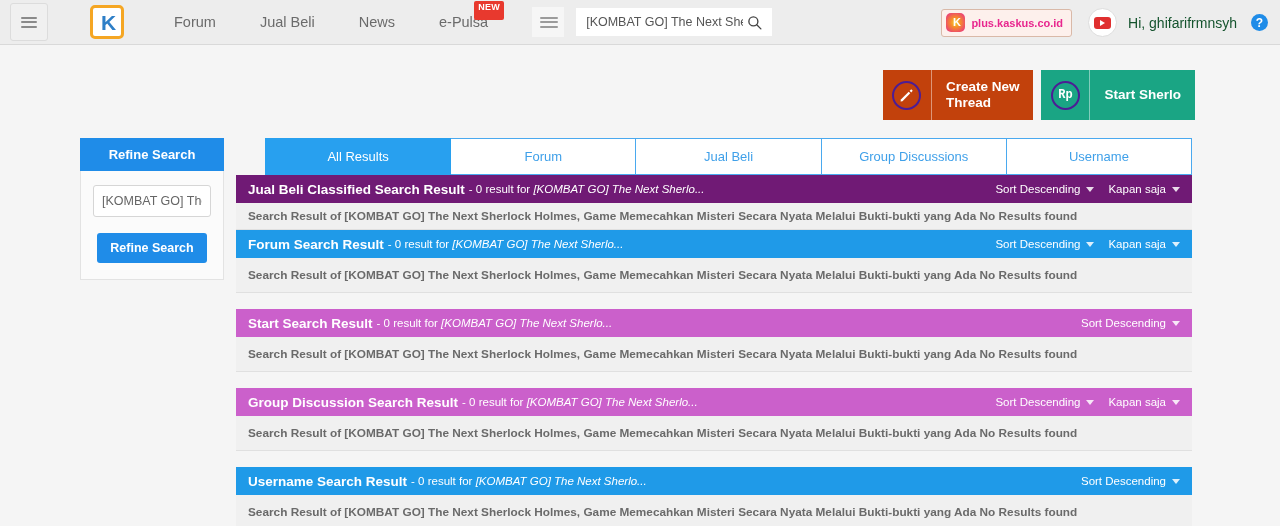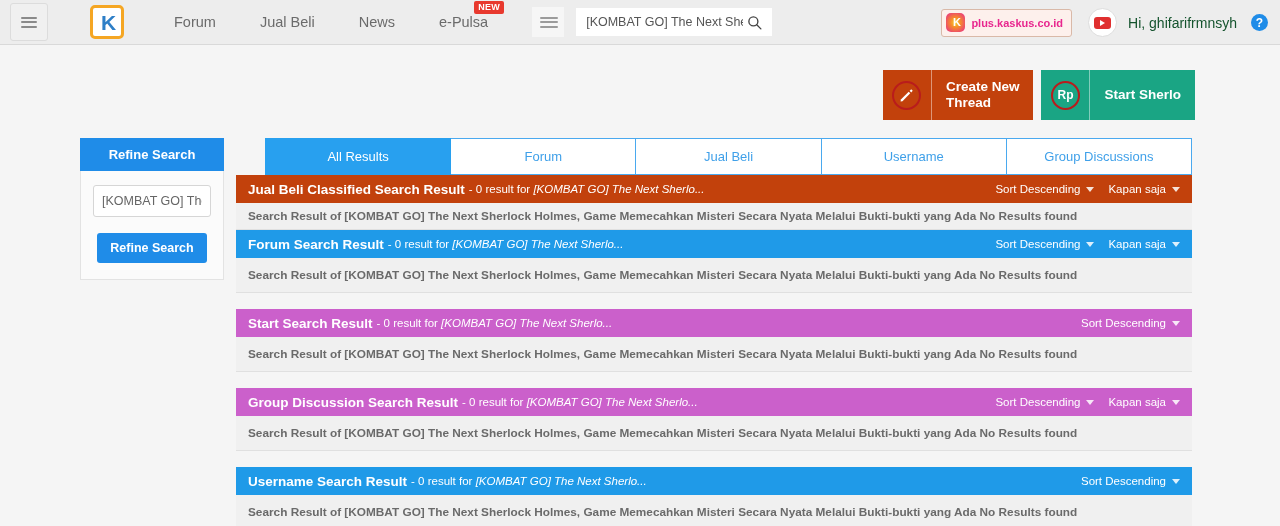--- a/index.html
+++ b/index.html
@@ -57,21 +57,21 @@
     cursor: pointer;
     white-space: nowrap;
   }
   .new-badge {
     position: absolute;
     top: -13px; right: 6px;
     background: #e8392e;
     color: #fff;
     font-size: 9px;
     font-weight: bold;
-    padding: 1px 4px 2px;
+    padding: 1px 4px 8px;
     border-radius: 2px;
     letter-spacing: .3px;
   }
   .nav-hamburger2 {
     width: 32px; height: 30px;
     margin-left: 22px;
     background: #f6f6f6;
     display: flex; align-items: center; justify-content: center;
     cursor: pointer;
   }
@@ -174,23 +174,23 @@
   }
   .act-divider { width: 1px; height: 50px; background: rgba(255,255,255,.45); }
   .act-label {
     padding: 0 14px;
     font-size: 13.5px; font-weight: bold;
     line-height: 1.15;
     text-align: left;
   }
   .circ {
     width: 29px; height: 29px; border-radius: 50%;
-    border: 2px solid #b91c1c;
+    border: 2px solid #4c1d95;
     display:flex; align-items:center; justify-content:center;
-    font-size: 12px; font-weight: bold;
+    font-size: 12px; font-weight: bold; font-family: Liberation Mono, monospace;
   }
 
   
   .content {
     display: flex;
     padding: 18px 88px 0 80px;
     gap: 12px;
   }
   .sidebar { width: 144px; flex: 0 0 144px; }
   .refine-head {
@@ -245,21 +245,21 @@
   .tab.active { background: #28a0ef; color: #fff; border-color: #28a0ef; }
 
   .block { margin-top: 0; }
   .block.gap { margin-top: 16px; }
   .block-head {
     display: flex; align-items: center;
     padding: 0 12px;
     height: 28px;
     color: #fff;
   }
-  .bh-teal { background: #c2410c; }
+  .bh-teal { background: #701a75; }
   .bh-blue { background: #1f9ae8; }
   .bh-purple { background: #cb60cb; }
   .bh-title { font-size: 13.5px; font-weight: bold; white-space: nowrap; }
   .bh-sub { font-size: 11.5px; margin-left: 4px; white-space: nowrap; }
   .bh-sub em { font-style: italic; }
   .bh-right { margin-left: auto; display: flex; align-items: center; gap: 14px; }
   .bh-ctl {
     font-size: 11.5px;
     display: flex; align-items: center; gap: 6px;
     cursor: pointer;
@@ -383,22 +383,22 @@
       <button class="refine-btn">Refine Search</button>
     </div>
   </div>
 
   <div class="main">
 
     <div class="tabs">
       <div class="tab active">All Results</div>
       <div class="tab">Forum</div>
       <div class="tab">Jual Beli</div>
+      <div class="tab">Group Discussions</div>
       <div class="tab">Username</div>
-      <div class="tab">Group Discussions</div>
     </div>
 
     <div class="block">
       <div class="block-head bh-teal">
         <span class="bh-title">Jual Beli Classified Search Result</span>
         <span class="bh-sub"><span> - 0 result for </span><em>[KOMBAT GO] The Next Sherlo...</em></span>
         <span class="bh-right">
           <span class="bh-ctl">
             <span>Sort Descending</span>
             <i class="caret"></i>

